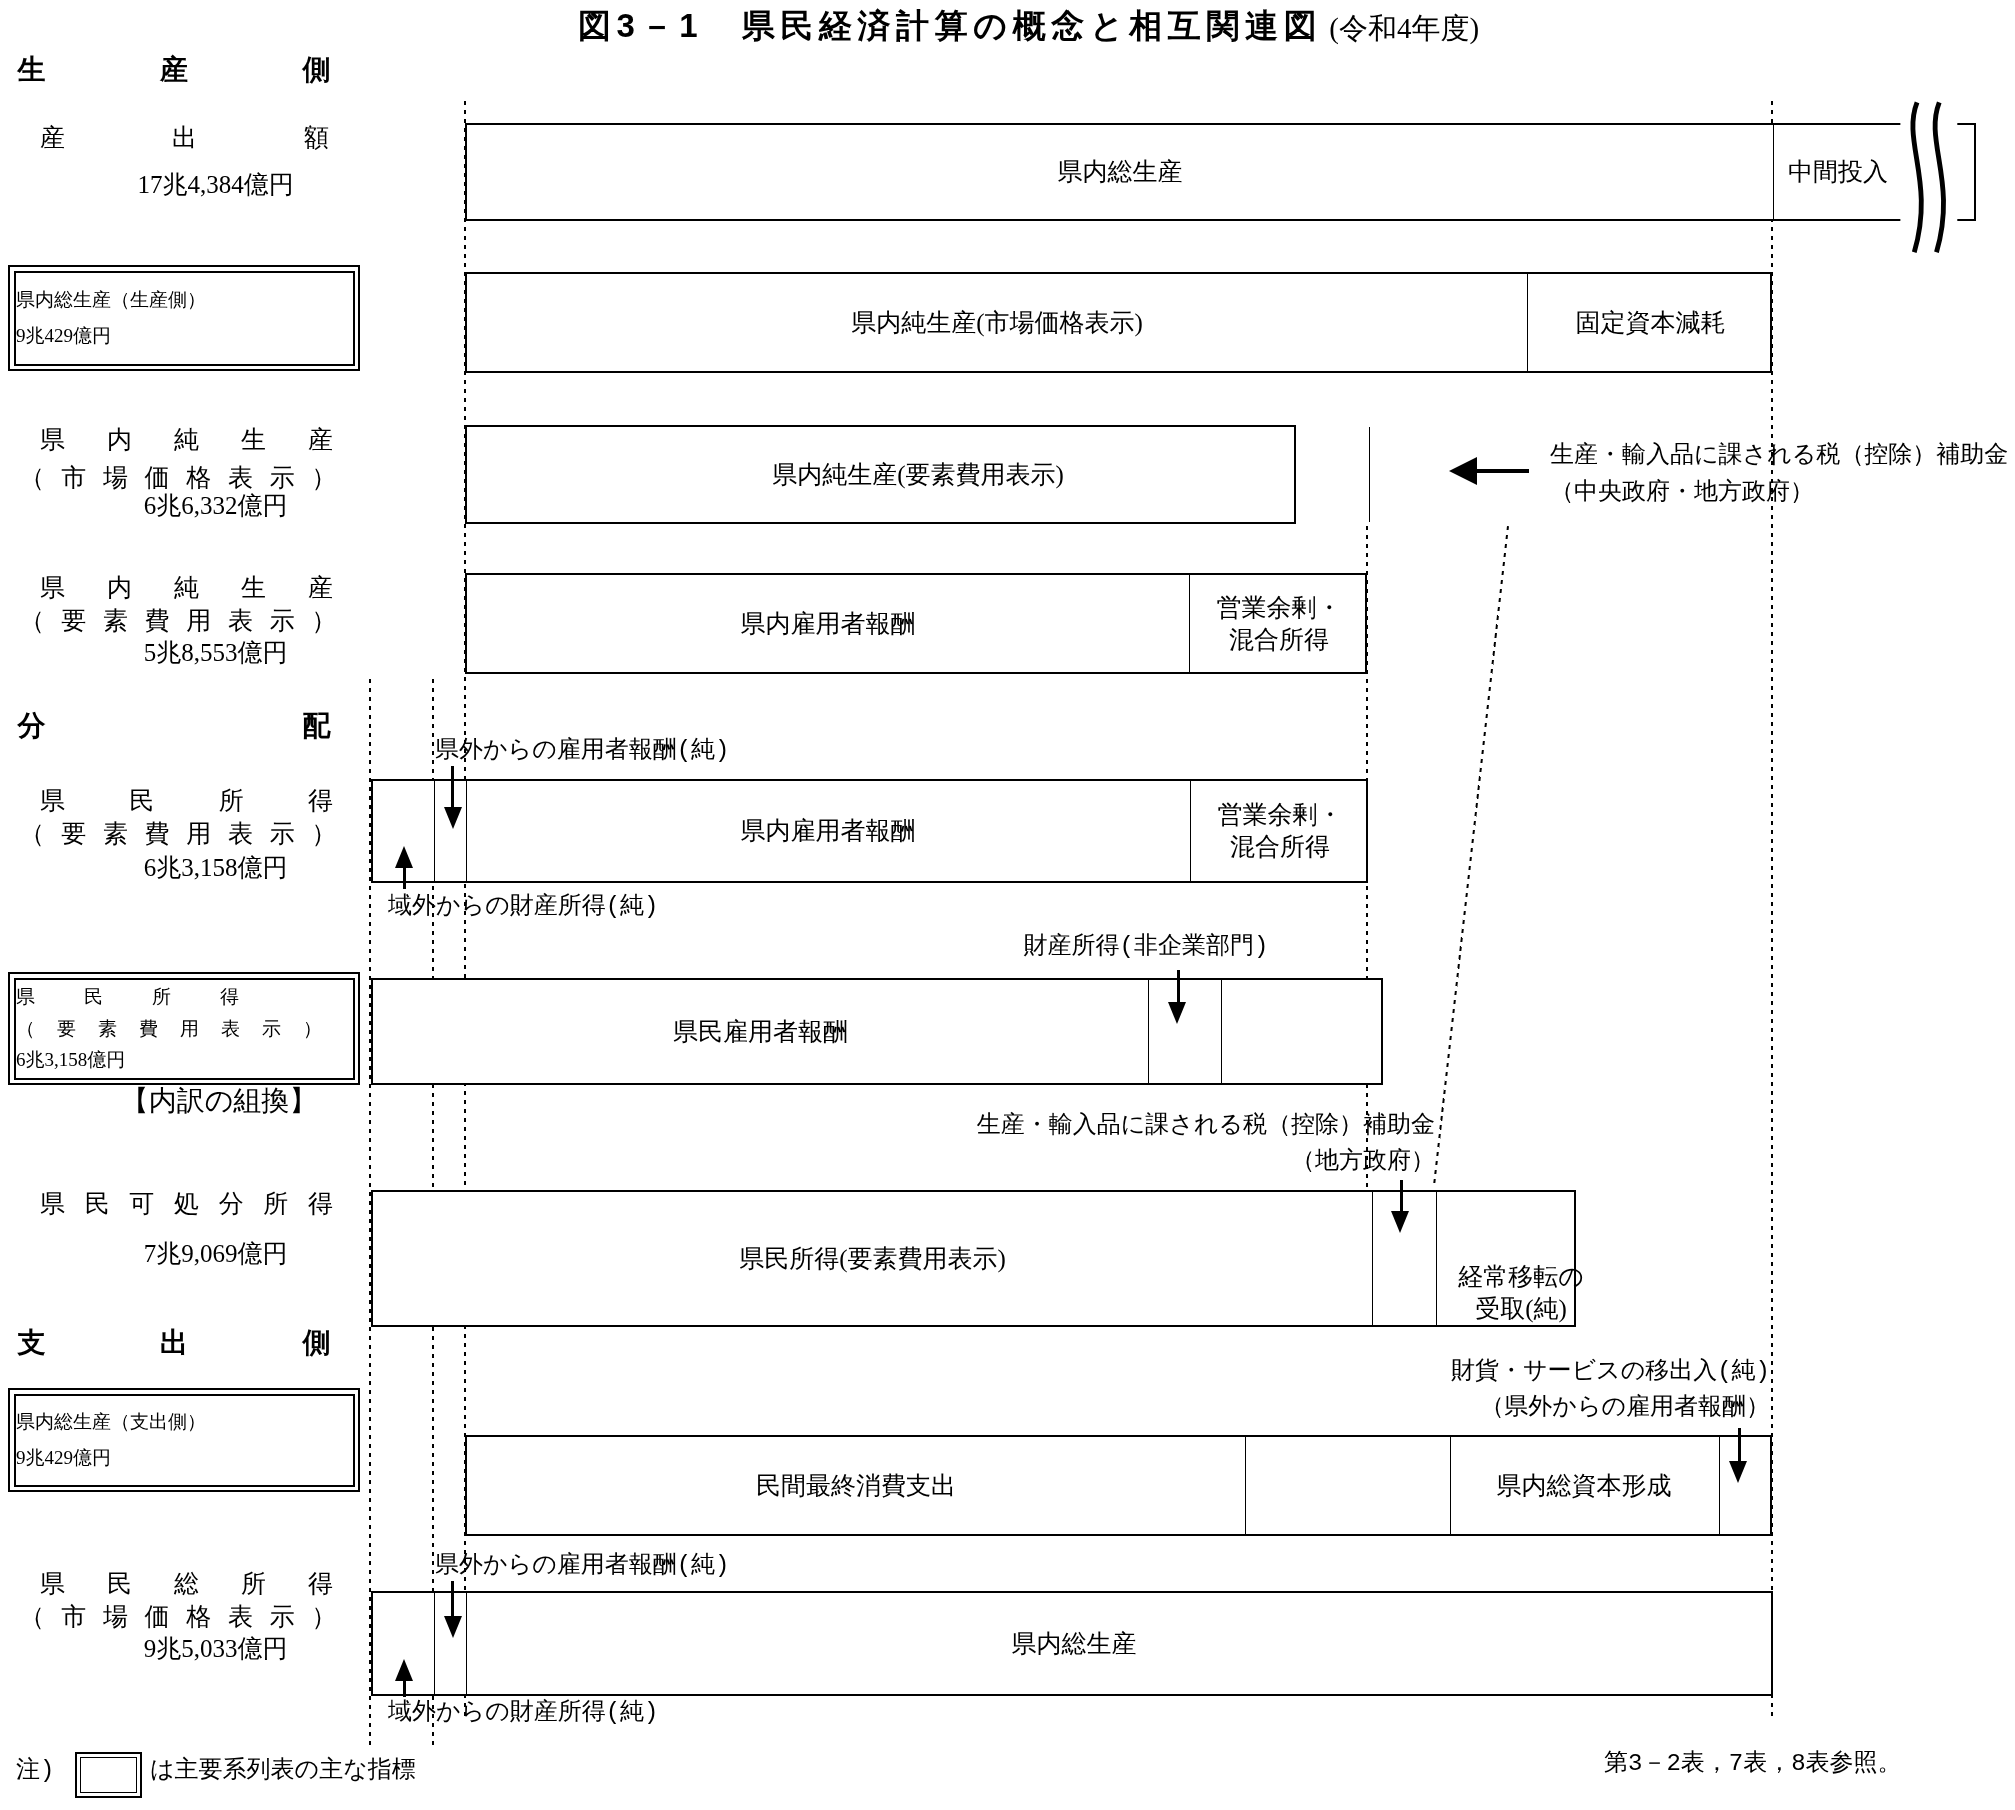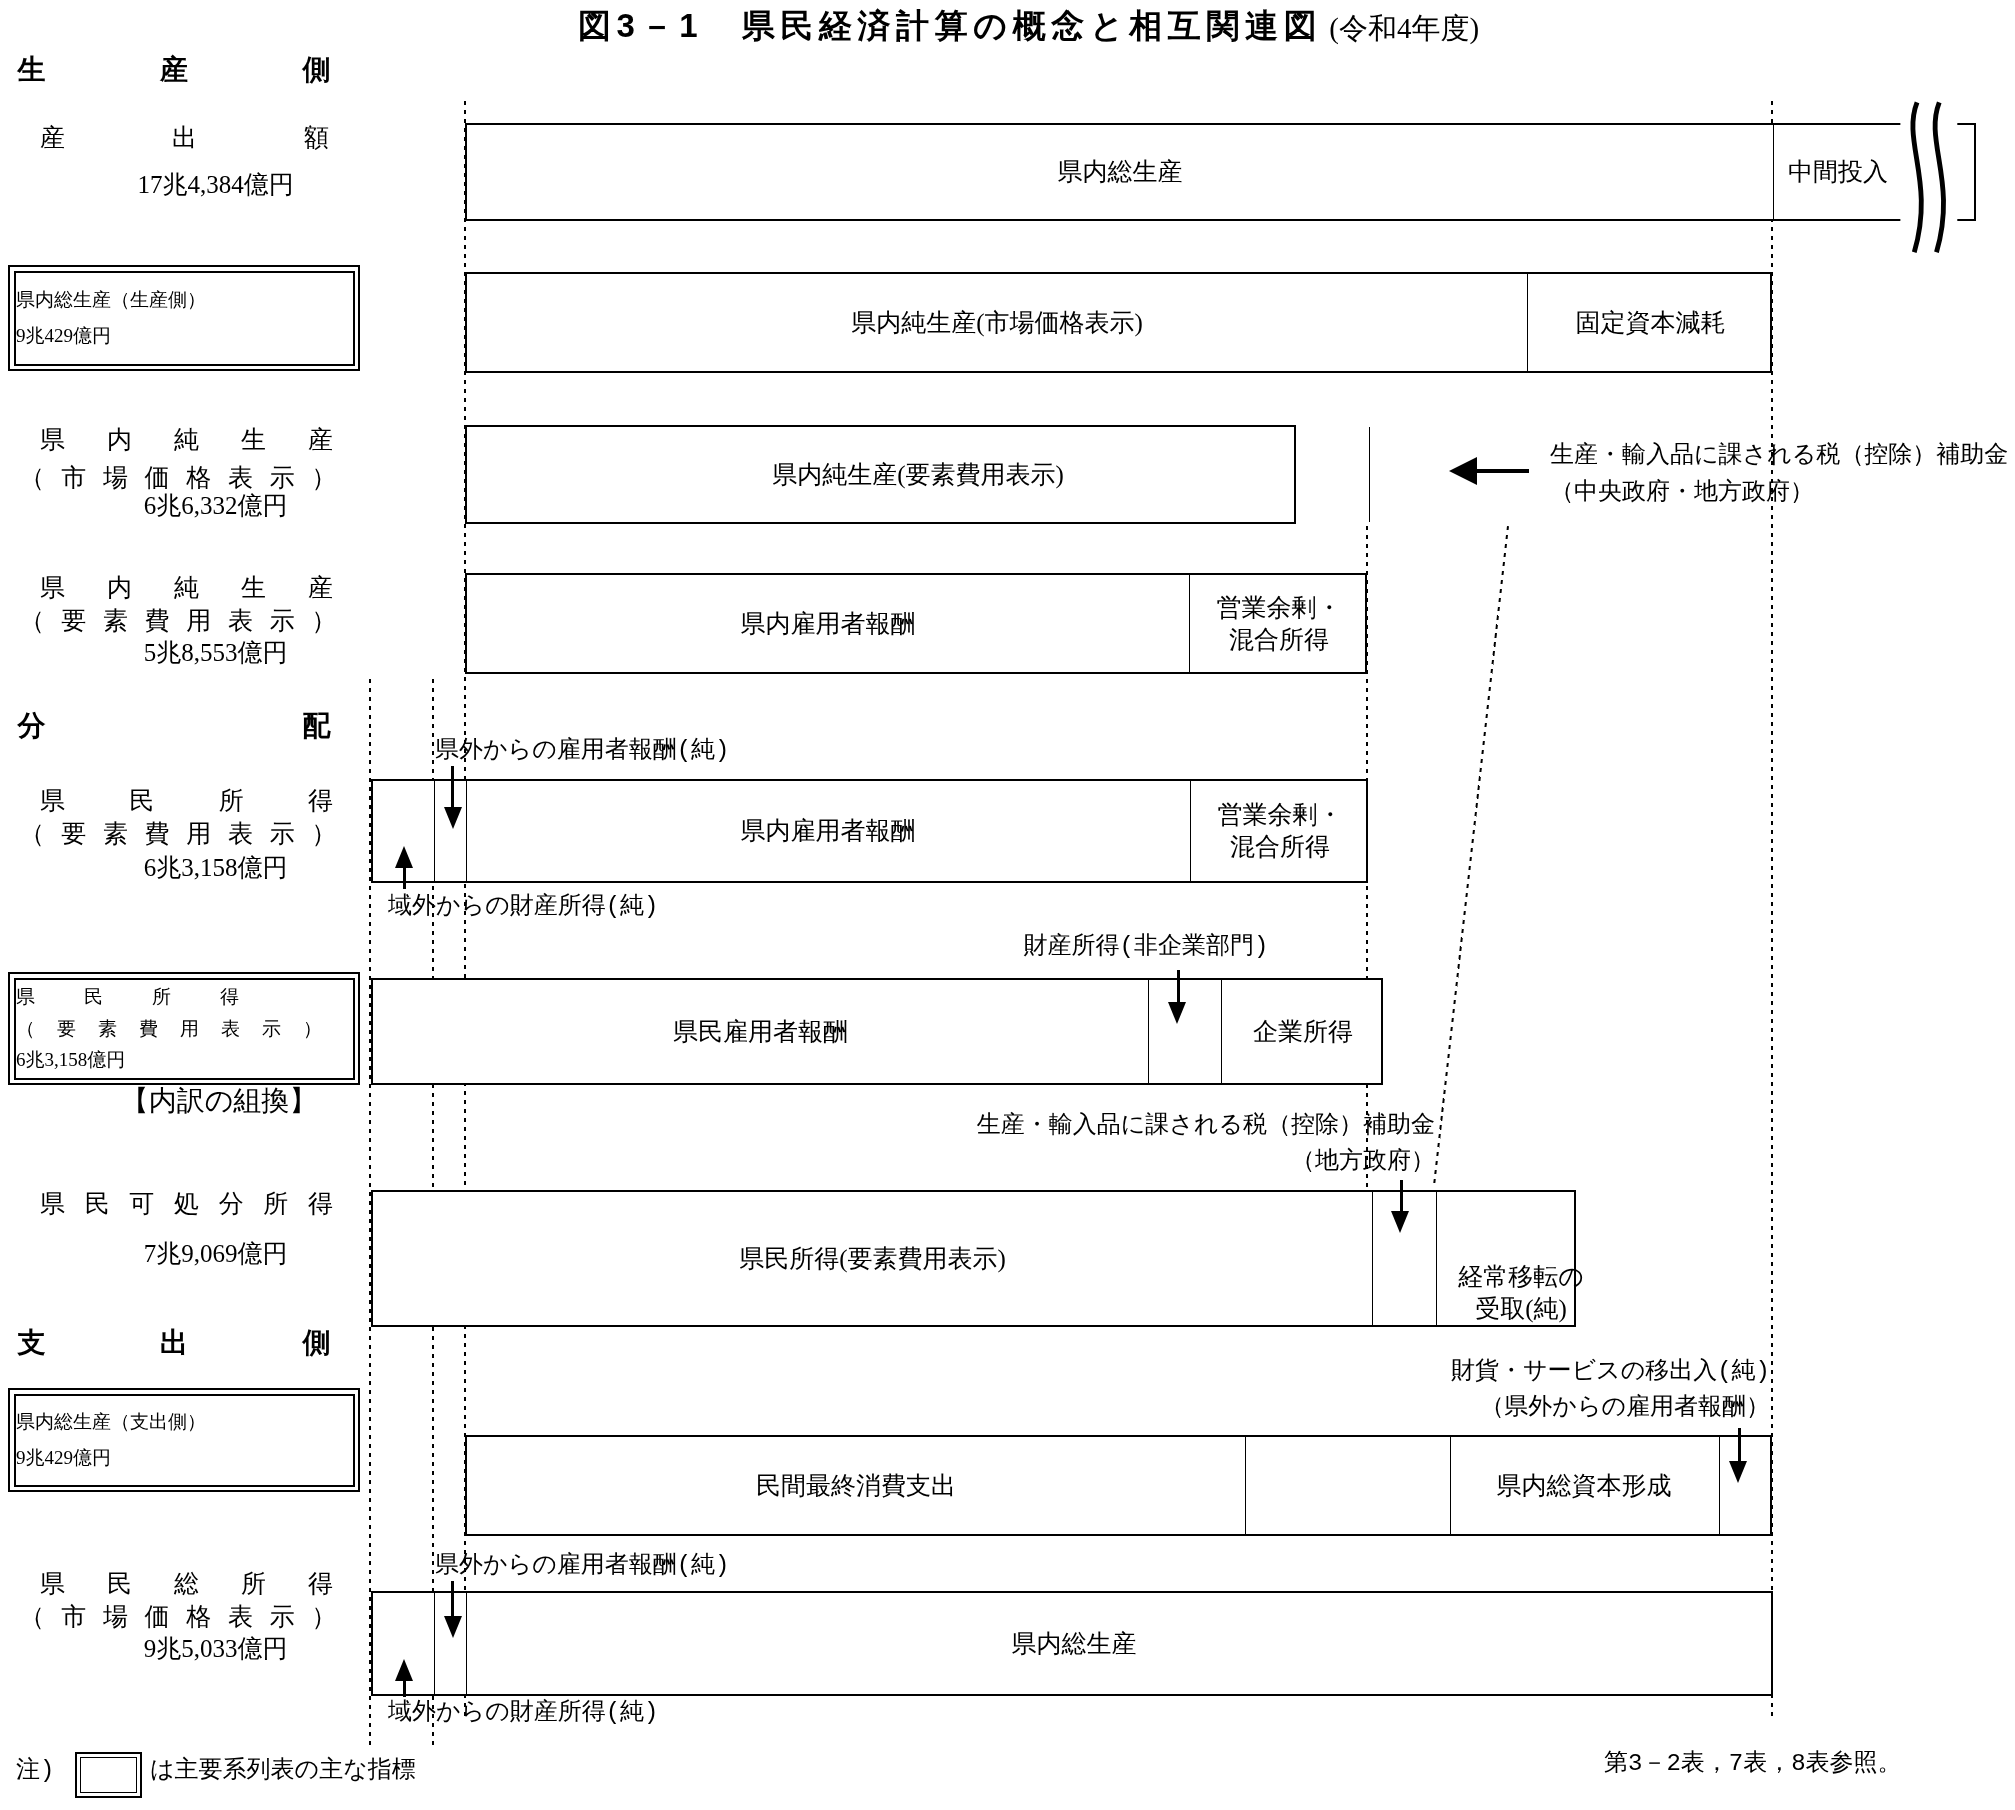--- a/index.html
+++ b/index.html
@@ -239,21 +239,20 @@
     <div class="bar-txt" style="left:817px;width:180px;">
       <span>営業余剰・</span>
       <span>混合所得</span>
     </div>
   </div>
 
   <div class="bar" style="left:371px;top:978px;width:1012px;height:107px;">
     <div class="bar-div" style="left:775px;"></div>
     <div class="bar-div" style="left:848px;"></div>
     <div class="bar-txt" style="left:0;width:775px;">県民雇用者報酬</div>
-    <div class="bar-txt" style="left:848px;width:164px;">企業所得</div>
   </div>
 
   <div class="bar" style="left:371px;top:1190px;width:1205px;height:137px;">
     <div class="bar-div" style="left:999px;"></div>
     <div class="bar-div" style="left:1063px;"></div>
     <div class="bar-txt" style="left:0;width:999px;">県民所得(要素費用表示)</div>
     <div class="bar-txt" style="left:1077px;width:142px;justify-content:flex-end;">
       <span>経常移転の</span>
       <span>受取(純)</span>
     </div>

